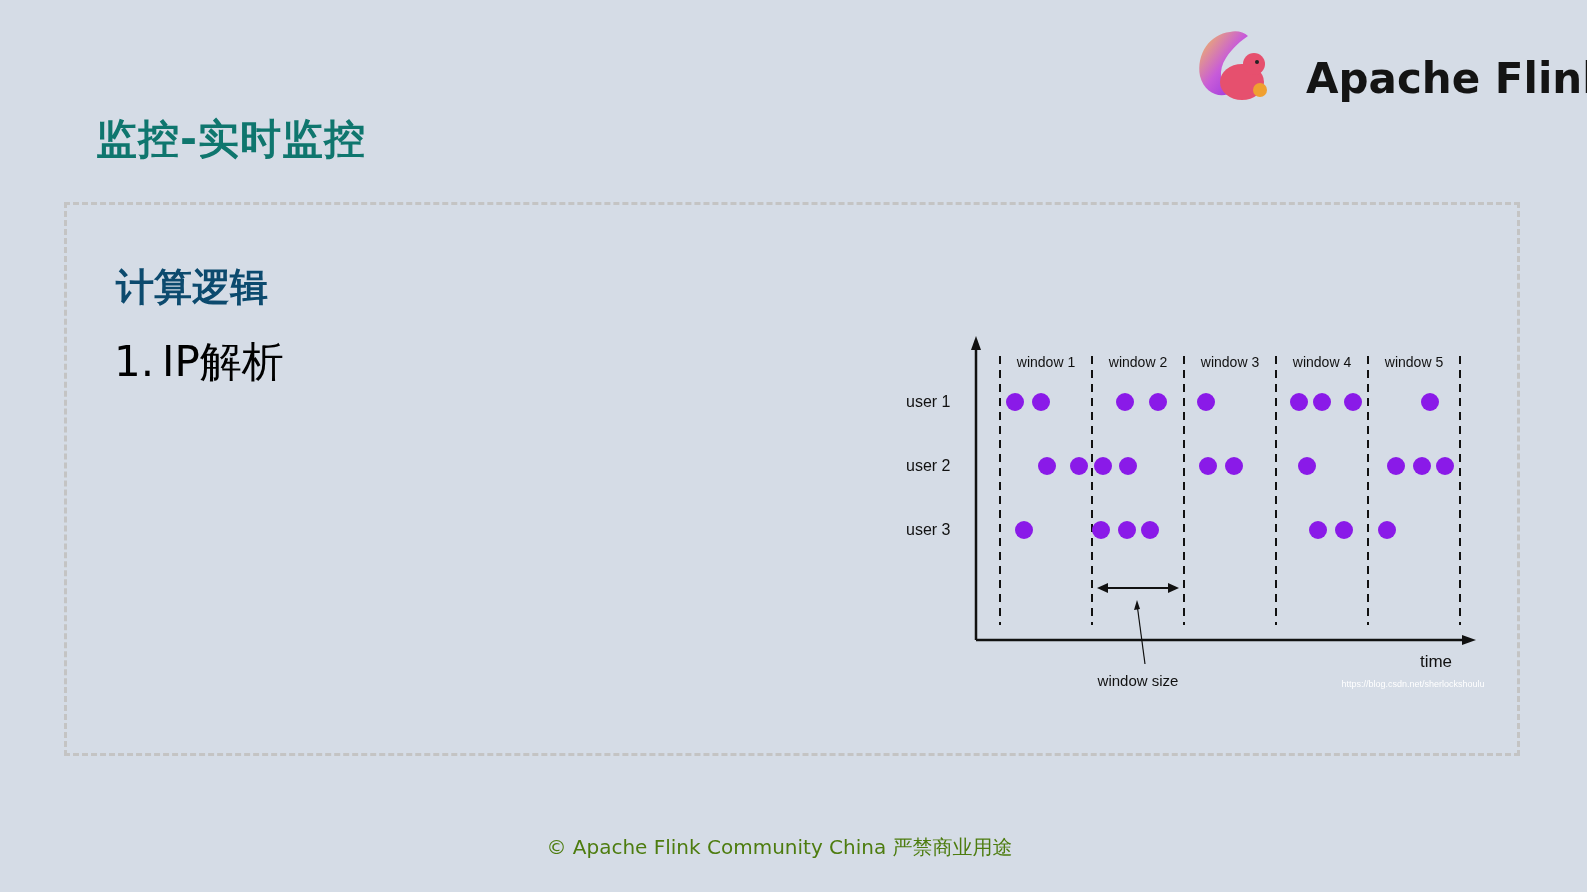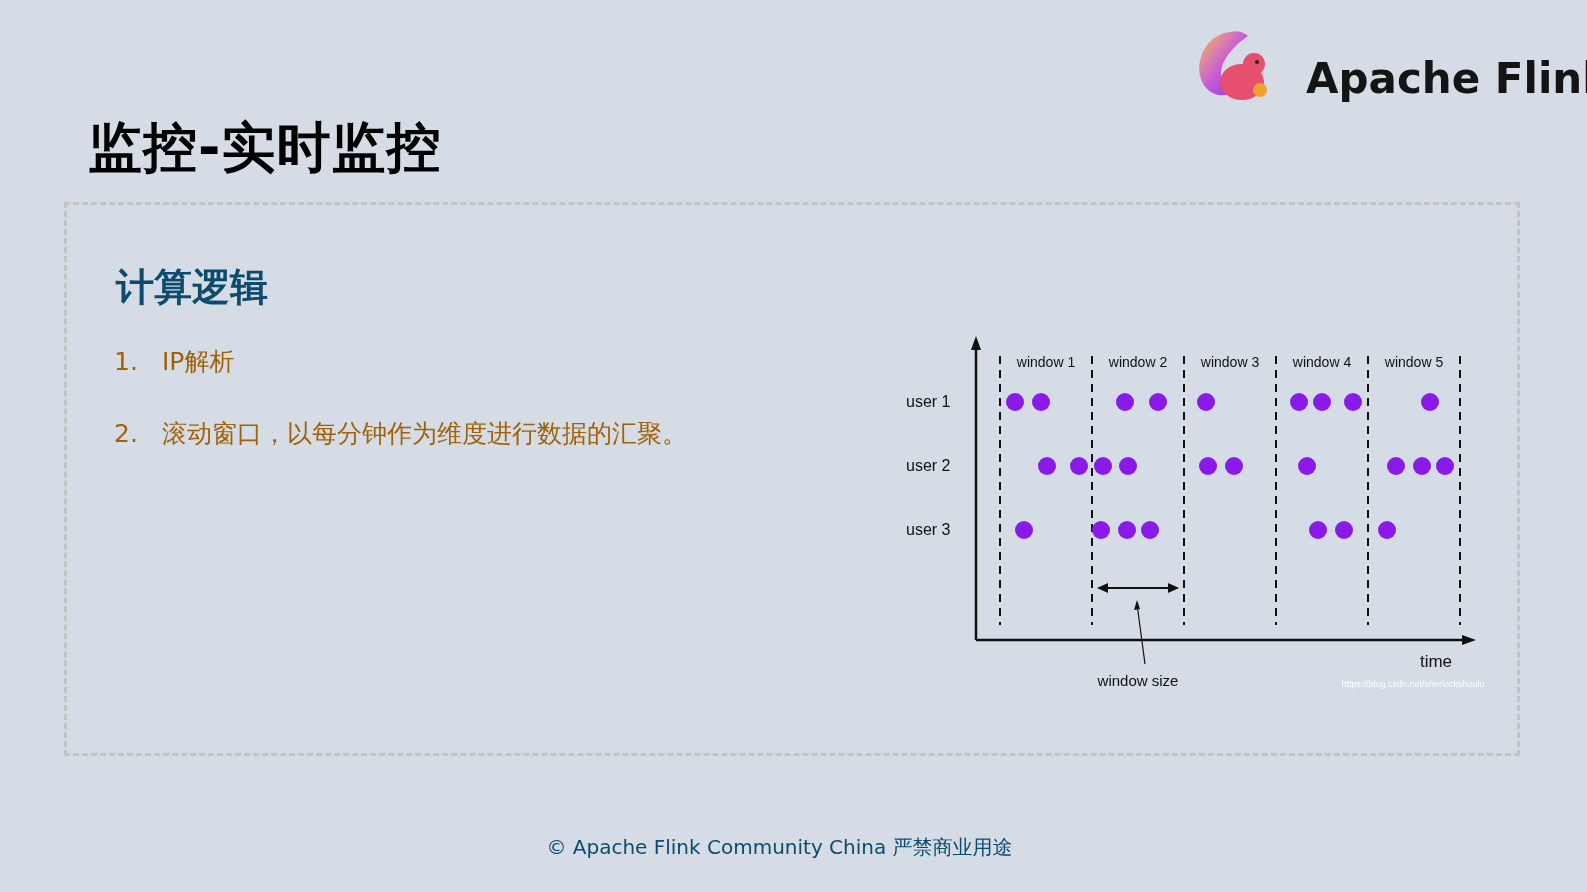--- a/index.html
+++ b/index.html
@@ -1,26 +1,26 @@
 <!DOCTYPE html>
 <html><head>
 <meta charset="utf-8">
 <style>
   html, body { margin:0; padding:0; }
   body { width:1587px; height:892px; background:#d5dce6; position:relative; overflow:hidden; font-family:"DejaVu Sans", sans-serif; }
-  .title { position:absolute; left:88px; top:112px; font-size:54px; font-weight:bold; color:#000000; letter-spacing:1px; }
+  .title { position:absolute; left:96px; top:112px; font-size:41px; font-weight:bold; color:#0f766e; letter-spacing:1px; }
   .logo { position:absolute; left:1200px; top:26px; width:360px; height:80px; }
   .logo-text { position:absolute; left:106px; top:28px; font-size:42px; font-weight:bold; color:#141414; font-family:"DejaVu Sans", sans-serif; white-space:nowrap; }
   .box { position:absolute; left:64px; top:202px; width:1456px; height:554px; border:3px dashed #c4c4c4; box-sizing:border-box; }
   .section-title { position:absolute; left:116px; top:262px; font-size:38px; font-weight:bold; color:#0c4a6e; }
   .list { position:absolute; left:114px; top:338px; margin:0; padding:0; list-style:none; }
-  .list li { font-size:25px; color:#a16207; height:72px; line-height:48px; white-space:nowrap; }
+  .list li { font-size:42px; color:#000000; height:72px; line-height:48px; white-space:nowrap; }
   .list .num { display:inline-block; width:48px; }
   .diagram { position:absolute; left:890px; top:330px; }
-  .footer { position:absolute; left:0; width:1559px; top:834px; text-align:center; font-size:20px; color:#0c4a6e; }
+  .footer { position:absolute; left:0; width:1559px; top:834px; text-align:center; font-size:20px; color:#4d7c0f; }
 </style>
 </head>
 <body>
 
 <div class="title">监控-实时监控</div>
 
 <div class="logo">
   <svg width="90" height="80" viewBox="0 0 90 80" style="position:absolute;left:-10px;top:0">
     <defs>
       <linearGradient id="tail" x1="0" y1="0" x2="1" y2="1">
@@ -37,21 +37,20 @@
   </svg>
   <div class="logo-text">Apache Flink</div>
 </div>
 
 <div class="box"></div>
 
 <div class="section-title">计算逻辑</div>
 
 <ul class="list">
   <li><span class="num">1.</span><span>IP解析</span></li>
-  <li><span class="num">2.</span><span>滚动窗口，以每分钟作为维度进行数据的汇聚。</span></li>
 </ul>
 
 <svg class="diagram" width="600" height="360" viewBox="890 330 600 360" style="left:890px;top:330px">
   <g font-family="Liberation Sans, sans-serif" fill="#111">
 
     <line x1="976" y1="640" x2="976" y2="344" stroke="#111" stroke-width="2.5"></line>
     <polygon points="976,336 971,350 981,350" fill="#111"></polygon>
     <line x1="976" y1="640" x2="1466" y2="640" stroke="#111" stroke-width="2.5"></line>
     <polygon points="1476,640 1462,635 1462,645" fill="#111"></polygon>
 

